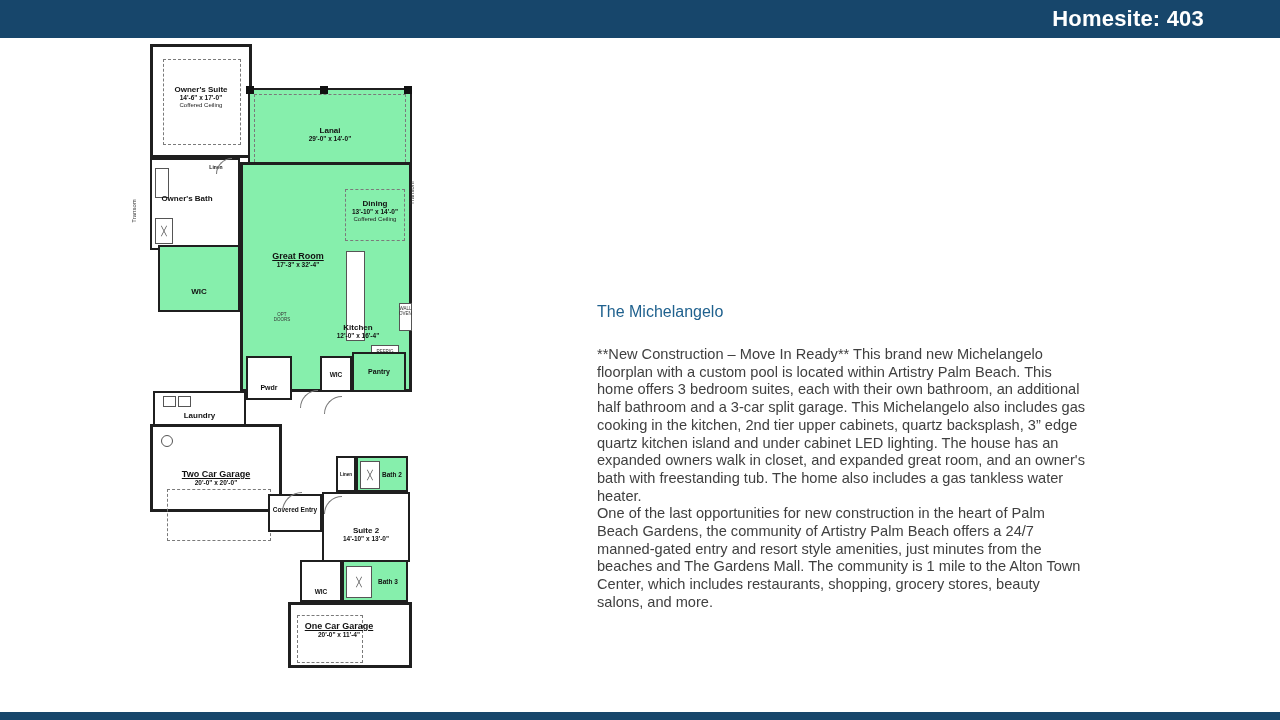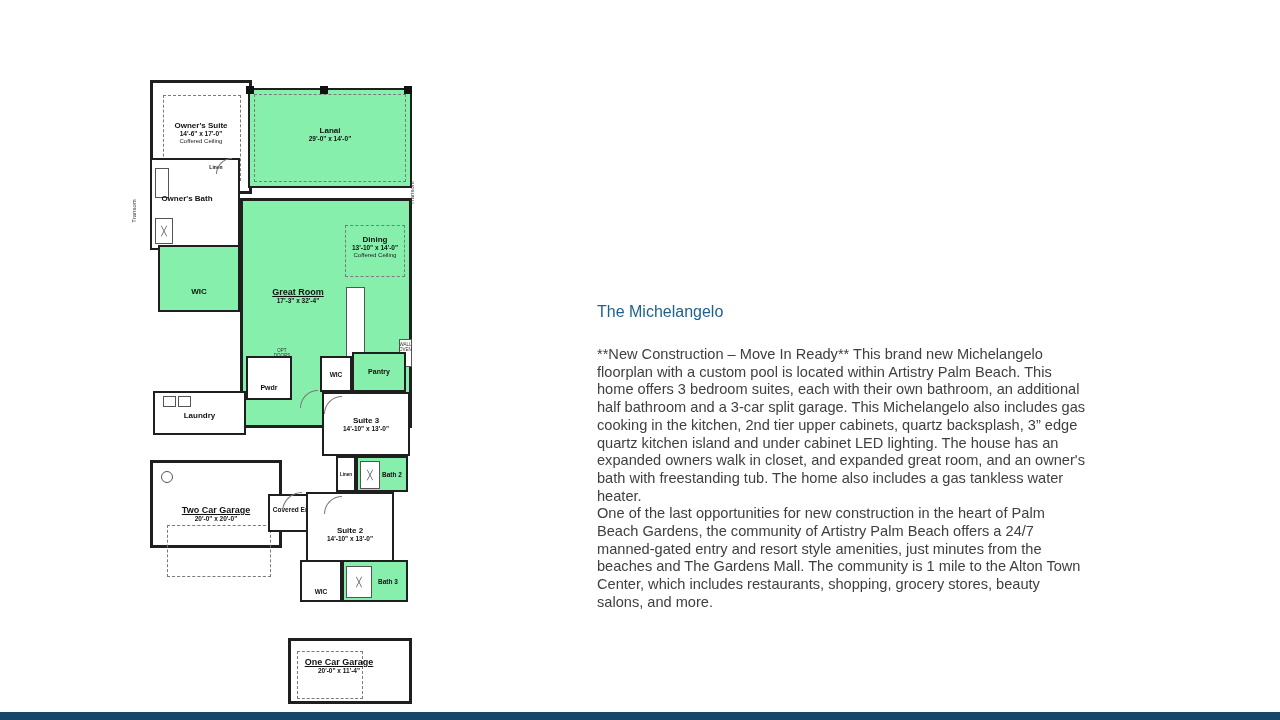--- a/index.html
+++ b/index.html
@@ -17,21 +17,21 @@
     color:#2f5c7c;letter-spacing:.5px;}
   .subtitle{position:absolute;left:597px;top:303px;margin:0;font-size:16px;font-weight:400;color:#1f618e;}
   .bodytext{position:absolute;left:597px;top:346px;width:492px;color:#404040;
     font-size:14.6px;line-height:17.7px;}
   .bodytext p{margin:0;}
 
   
   .plan{position:absolute;left:120px;top:40px;width:352px;height:632px;}
   .room{position:absolute;box-sizing:border-box;border:2px solid #1f1f1f;background:#fff;}
   .room.blue{background:#86efac;}
-  .room.thick{border-width:3px;margin-top:36px;}
+  .room.thick{border-width:3px;}
   .dash{position:absolute;border:1px dashed #7a7a7a;box-sizing:border-box;}
   .rlabel{position:absolute;left:0;right:0;text-align:center;color:#111;pointer-events:none;}
   .rname{display:block;font-weight:bold;font-size:8px;line-height:1.15;}
   .rname.big{font-size:9px;text-decoration:underline;}
   .rdims{display:block;font-weight:bold;font-size:6.5px;line-height:1.25;}
   .rnote{display:block;font-size:6px;line-height:1.25;color:#222;}
   .small-lb{position:absolute;font-weight:bold;font-size:6.5px;color:#111;text-align:center;}
   .micro{position:absolute;font-size:4.5px;color:#333;text-align:center;line-height:1.1;}
   .fixture{position:absolute;box-sizing:border-box;border:1px solid #555;background:#fff;}
   .post{position:absolute;width:8px;height:8px;background:#111;}
@@ -40,20 +40,23 @@
   .vert{position:absolute;font-size:6px;color:#333;transform:rotate(-90deg);transform-origin:center;width:40px;text-align:center;}
   .xbox{position:absolute;box-sizing:border-box;border:1px solid #555;background:#fff;
     display:flex;align-items:center;justify-content:center;font-size:9px;color:#555;}
   .circ{position:absolute;box-sizing:border-box;border:1px solid #555;border-radius:50%;}
 </style>
 </head>
 <body>
 
 <div class="stage">
 
+  <div class="topbar">
+    <span class="hs">Homesite: 403</span>
+  </div>
 
   <div class="plan">
 
     <div class="room thick" style="left:30px;top:4px;width:102px;height:114px">
       <div class="dash" style="left:10px;top:12px;width:78px;height:86px"></div>
       <div class="rlabel" style="top:38px">
         <span class="rname">Owner's Suite</span>
         <span class="rdims">14'-6" x 17'-0"</span>
         <span class="rnote">Coffered Ceiling</span>
       </div>
@@ -129,26 +132,20 @@
 
     <div class="room" style="left:33px;top:351px;width:93px;height:44px">
       <div class="fixture" style="left:8px;top:3px;width:13px;height:11px"></div>
       <div class="fixture" style="left:23px;top:3px;width:13px;height:11px"></div>
       <div class="rlabel" style="top:18px">
         <span class="rname">Laundry</span>
       </div>
     </div>
 
 
-    <div class="room" style="left:202px;top:352px;width:88px;height:64px">
-      <div class="rlabel" style="top:22px">
-        <span class="rname">Suite 3</span>
-        <span class="rdims">14'-10" x 13'-0"</span>
-      </div>
-    </div>
 
     <div class="room" style="left:216px;top:416px;width:20px;height:36px">
       <div class="small-lb" style="left:0;right:0;top:14px;font-size:4.5px">Linen</div>
     </div>
     <div class="room blue" style="left:236px;top:416px;width:52px;height:36px">
       <div class="xbox" style="left:2px;top:3px;width:20px;height:28px">╳</div>
       <div class="rlabel" style="left:20px;right:0;top:13px">
         <span class="rname" style="font-size:6.5px">Bath 2</span>
       </div>
     </div>
@@ -161,21 +158,21 @@
         <span class="rdims">20'-0" x 20'-0"</span>
       </div>
     </div>
 
     <div class="room" style="left:148px;top:454px;width:54px;height:38px">
       <div class="rlabel" style="top:10px">
         <span class="rname" style="font-size:6.5px">Covered Entry</span>
       </div>
     </div>
 
-    <div class="room" style="left:186px;top:452px;width:88px;height:70px">
+    <div class="room" style="left:202px;top:452px;width:88px;height:70px">
       <div class="rlabel" style="top:32px">
         <span class="rname">Suite 2</span>
         <span class="rdims">14'-10" x 13'-0"</span>
       </div>
     </div>
 
     <div class="room" style="left:180px;top:520px;width:42px;height:42px">
       <div class="rlabel" style="top:26px">
         <span class="rname" style="font-size:6.5px">WIC</span>
       </div>

